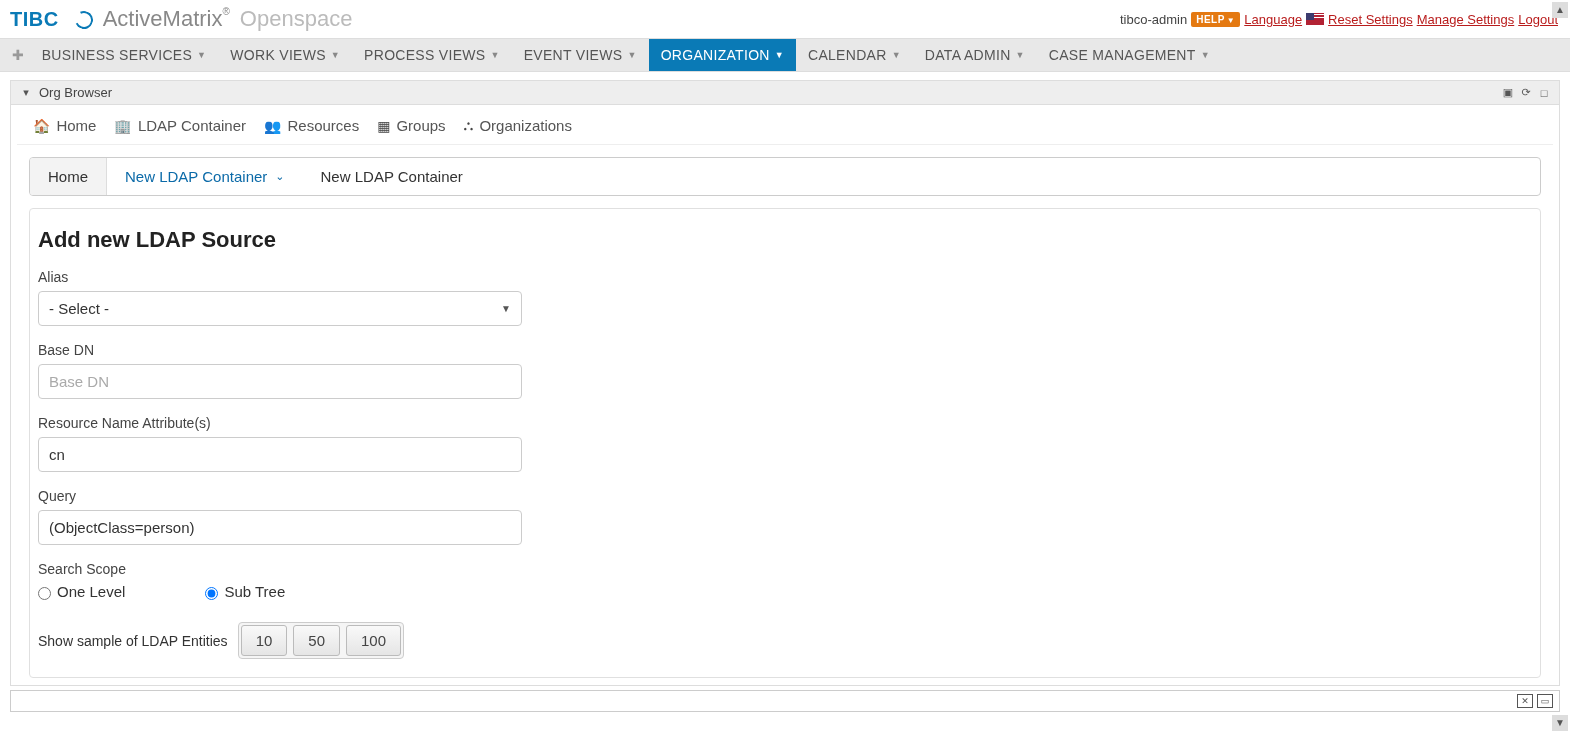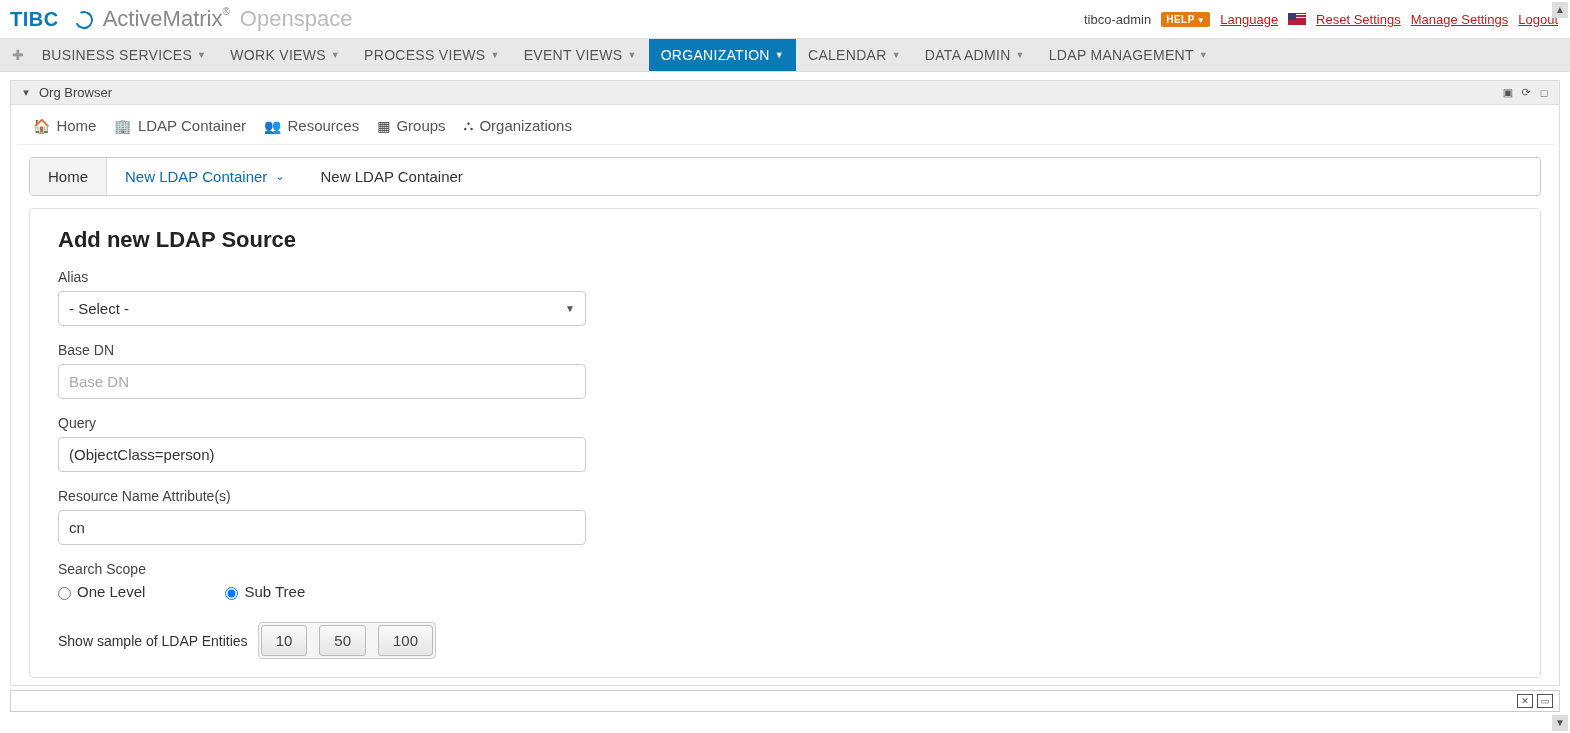--- a/index.html
+++ b/index.html
@@ -35,21 +35,21 @@
     width: 18px; height: 18px;
     border: 2.5px solid #0a7ab6;
     border-radius: 50%;
     border-left-color: transparent;
     transform: rotate(20deg);
     margin-left: 2px;
   }
   .brand-am { font-size: 22px; color: #888; font-weight: 400; }
   .brand-am sup { font-size: 10px; vertical-align: top; }
   .brand-os { font-size: 22px; color: #bbb; font-weight: 300; }
-  .brand-right { display: flex; align-items: center; gap: 10px; font-size: 13px; color: #444; }
+  .brand-right { display: flex; align-items: center; gap: 4px; font-size: 13px; color: #444; }
   .help-badge {
     background: #e47911;
     color: #fff;
     font-size: 10px;
     font-weight: 600;
     padding: 2px 5px;
     border-radius: 2px;
     letter-spacing: 0.5px;
   }
   .help-badge .caret { font-size: 8px; margin-left: 2px; }
@@ -162,32 +162,32 @@
     background: #f3f3f3;
     border-right: 1px solid #ddd;
   }
   .bc-item.link { color: #0b6aa8; cursor: pointer; }
 
   
   .form-panel {
     margin: 0 18px 18px;
     border: 1px solid #e0e0e0;
     border-radius: 4px;
-    padding: 18px 28px;
+    padding: 18px 8px;
   }
   .form-title {
     font-size: 22px;
     font-weight: 700;
     margin: 0 0 16px;
     color: #222;
   }
   .form-group { margin-bottom: 16px; }
   .form-label { display: block; font-size: 14px; color: #444; margin-bottom: 6px; }
   .form-control, .form-select {
-    width: 528px;
+    width: 484px;
     padding: 8px 10px;
     border: 1px solid #ccc;
     border-radius: 4px;
     font-size: 15px;
     color: #333;
     background: #fff;
   }
   .form-select {
     display: flex; justify-content: space-between; align-items: center;
     cursor: pointer;
@@ -205,21 +205,21 @@
     font-size: 15px;
     color: #444;
     cursor: pointer;
   }
   .btn-sample-group {
     display: flex;
     border: 1px solid #ccc;
     border-radius: 4px;
     padding: 2px;
     background: #f5f5f5;
-    gap: 12px;
+    gap: 6px;
   }
 
   
   .status-bar {
     border: 1px solid #ccc;
     margin: 4px 10px 10px;
     height: 22px;
     background: #fff;
     display: flex;
     justify-content: flex-end;
@@ -303,21 +303,21 @@
     </div>
   <div class="menu-item">
       <span>CALENDAR</span>
       <span class="caret">▼</span>
     </div>
   <div class="menu-item">
       <span>DATA ADMIN</span>
       <span class="caret">▼</span>
     </div>
   <div class="menu-item">
-      <span>LDAP MANAGEMENT</span>
+      <span>CASE MANAGEMENT</span>
       <span class="caret">▼</span>
     </div>
 </div>
 
 <div class="workspace">
   <div class="panel-header">
     <div class="panel-header-left">
       <span class="panel-ico">▾</span>
       <span>Org Browser</span>
     </div>
@@ -376,27 +376,27 @@
           <span style="font-size:10px;color:#555;">▼</span>
         </div>
       </div>
 
       <div class="form-group">
         <label class="form-label">Base DN</label>
         <input class="form-control" type="text" placeholder="Base DN" style="">
       </div>
 
       <div class="form-group">
+        <label class="form-label">Resource Name Attribute(s)</label>
+        <input class="form-control" type="text" value="cn" style="">
+      </div>
+
+      <div class="form-group">
         <label class="form-label">Query</label>
         <input class="form-control" type="text" value="(ObjectClass=person)" style="">
-      </div>
-
-      <div class="form-group">
-        <label class="form-label">Resource Name Attribute(s)</label>
-        <input class="form-control" type="text" value="cn" style="">
       </div>
 
       <div class="form-group">
         <label class="form-label">Search Scope</label>
         <div class="radio-row">
           <label class="radio-opt">
             <input type="radio" name="scope" style="">
             <span>One Level</span>
           </label>
           <label class="radio-opt">

